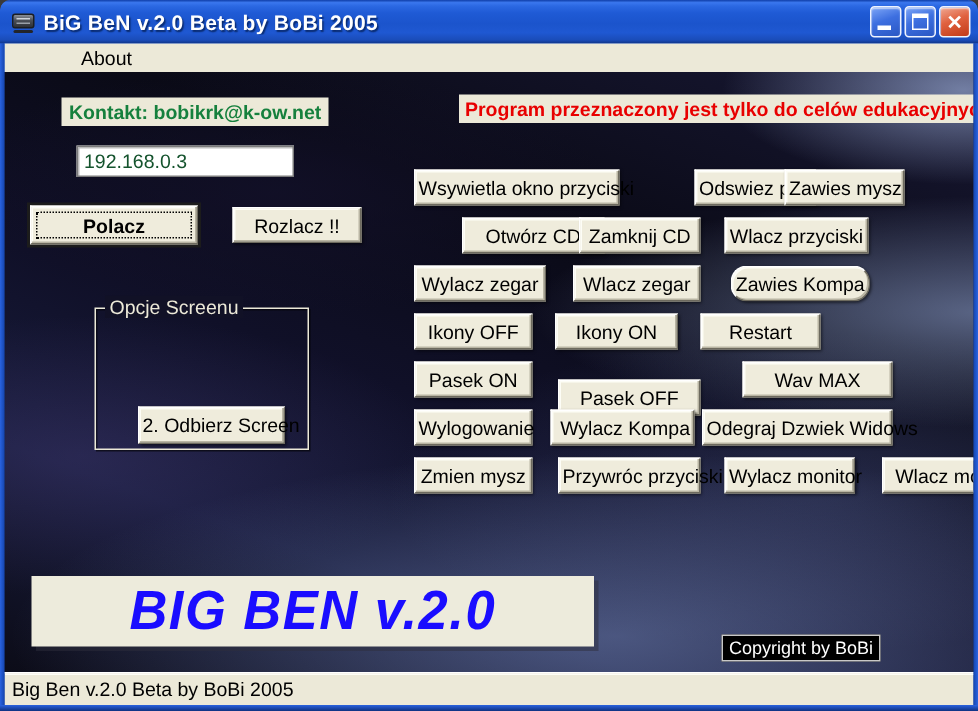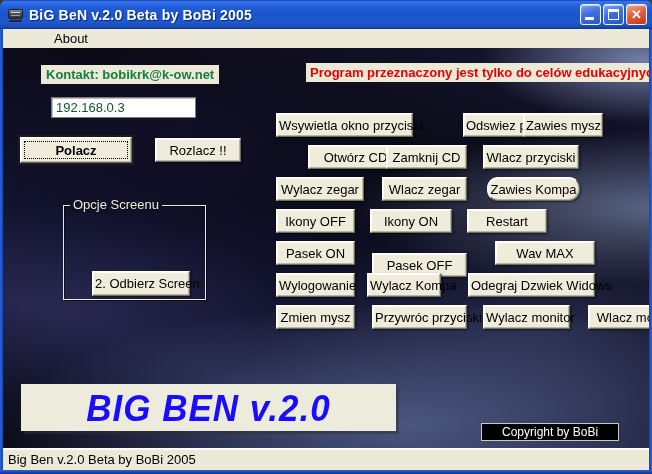--- a/index.html
+++ b/index.html
@@ -73,21 +73,21 @@
   .groupbox-title{position:absolute;left:6px;top:-9px;padding:0 3px;font-size:13px;color:#ece9d8;
     background:#111126;white-space:nowrap;}
   .btn-screen1{left:105px;top:184px;width:69px;height:25px;}
   .btn-screen2{left:89px;top:223px;width:98px;height:25px;}
 
   .banner{position:absolute;left:18px;top:336px;width:375px;height:47px;background:#edebdc;
     box-shadow:3px 3px 0 rgba(45,45,60,.5);display:flex;align-items:center;justify-content:center;}
   .banner-text{font-size:35px;font-weight:900;font-style:italic;color:#1a0dff;letter-spacing:1px;
     transform:scaleY(1.05);white-space:nowrap;}
 
-  .copyright{position:absolute;left:478px;top:375px;padding:1px 20px;background:#000;color:#fff;
+  .copyright{position:absolute;left:478px;top:375px;padding:1px 4px;background:#000;color:#fff;
     font-size:12px;border:1px solid #c8c8c8;white-space:nowrap;}
 
   
   .statusbar{position:absolute;left:3px;top:448px;width:646px;height:22px;background:#ece9d8;
     border-top:1px solid #fff;box-shadow:inset 0 1px 0 #fdfdf6;display:flex;align-items:center;
     font-size:13px;color:#000;padding:0 5px;}
   .edge-l{position:absolute;left:0;top:29px;width:3px;height:441px;background:linear-gradient(90deg,#2a63e0,#1545ae);}
   .edge-r{position:absolute;right:0;top:29px;width:3px;height:441px;background:linear-gradient(90deg,#1545ae,#2a63e0);}
   .edge-b{position:absolute;left:0;top:470px;width:652px;height:4px;background:linear-gradient(180deg,#2a63e0,#0f3180);}
 </style>
@@ -146,21 +146,21 @@
         <button class="btn" style="left: 273px; top: 129px; width: 88px;">Wylacz zegar</button>
         <button class="btn" style="left: 379px; top: 129px; width: 85px;">Wlacz zegar</button>
         <button class="btn" style="left: 484px; top: 129px; width: 93px; border-radius: 11px;">Zawies Kompa</button>
         <button class="btn" style="left: 273px; top: 161px; width: 79px;">Ikony OFF</button>
         <button class="btn" style="left: 367px; top: 161px; width: 82px;">Ikony ON</button>
         <button class="btn" style="left: 464px; top: 161px; width: 80px;">Restart</button>
         <button class="btn" style="left: 273px; top: 193px; width: 79px;">Pasek ON</button>
         <button class="btn" style="left: 369px; top: 193px; width: 95px; margin-top: 12px;">Pasek OFF</button>
         <button class="btn" style="left: 492px; top: 193px; width: 100px;">Wav MAX</button>
         <button class="btn" style="left: 273px; top: 225px; width: 79px;">Wylogowanie</button>
-        <button class="btn" style="left: 364px; top: 225px; width: 74px; text-align: right;">Wylacz Kompa</button>
+        <button class="btn" style="left: 364px; top: 225px; width: 96px; text-align: right;">Wylacz Kompa</button>
         <button class="btn" style="left: 465px; top: 225px; width: 127px;">Odegraj Dzwiek Widows</button>
         <button class="btn" style="left: 273px; top: 257px; width: 79px;">Zmien mysz</button>
         <button class="btn" style="left: 369px; top: 257px; width: 95px;">Przywróc przyciski</button>
         <button class="btn" style="left: 480px; top: 257px; width: 87px;">Wylacz monitor</button>
         <button class="btn" style="left: 585px; top: 257px; width: 100px;">Wlacz monitor</button>
       </div>
 
     <div class="banner">
       <span class="banner-text">BIG BEN v.2.0</span>
     </div>

